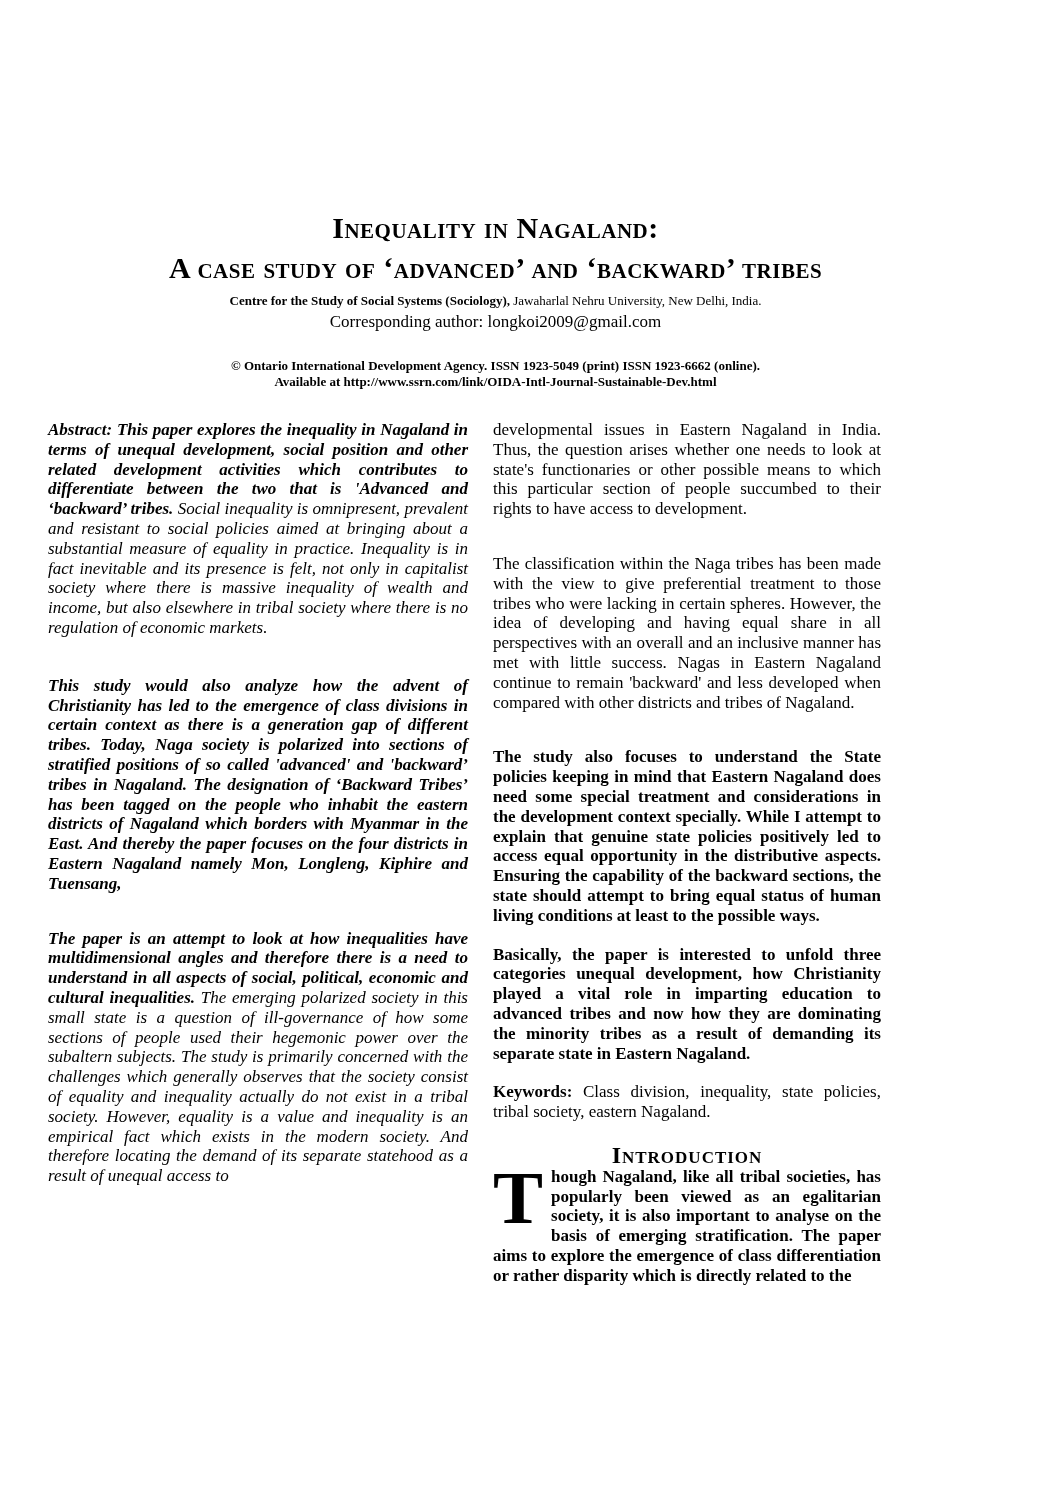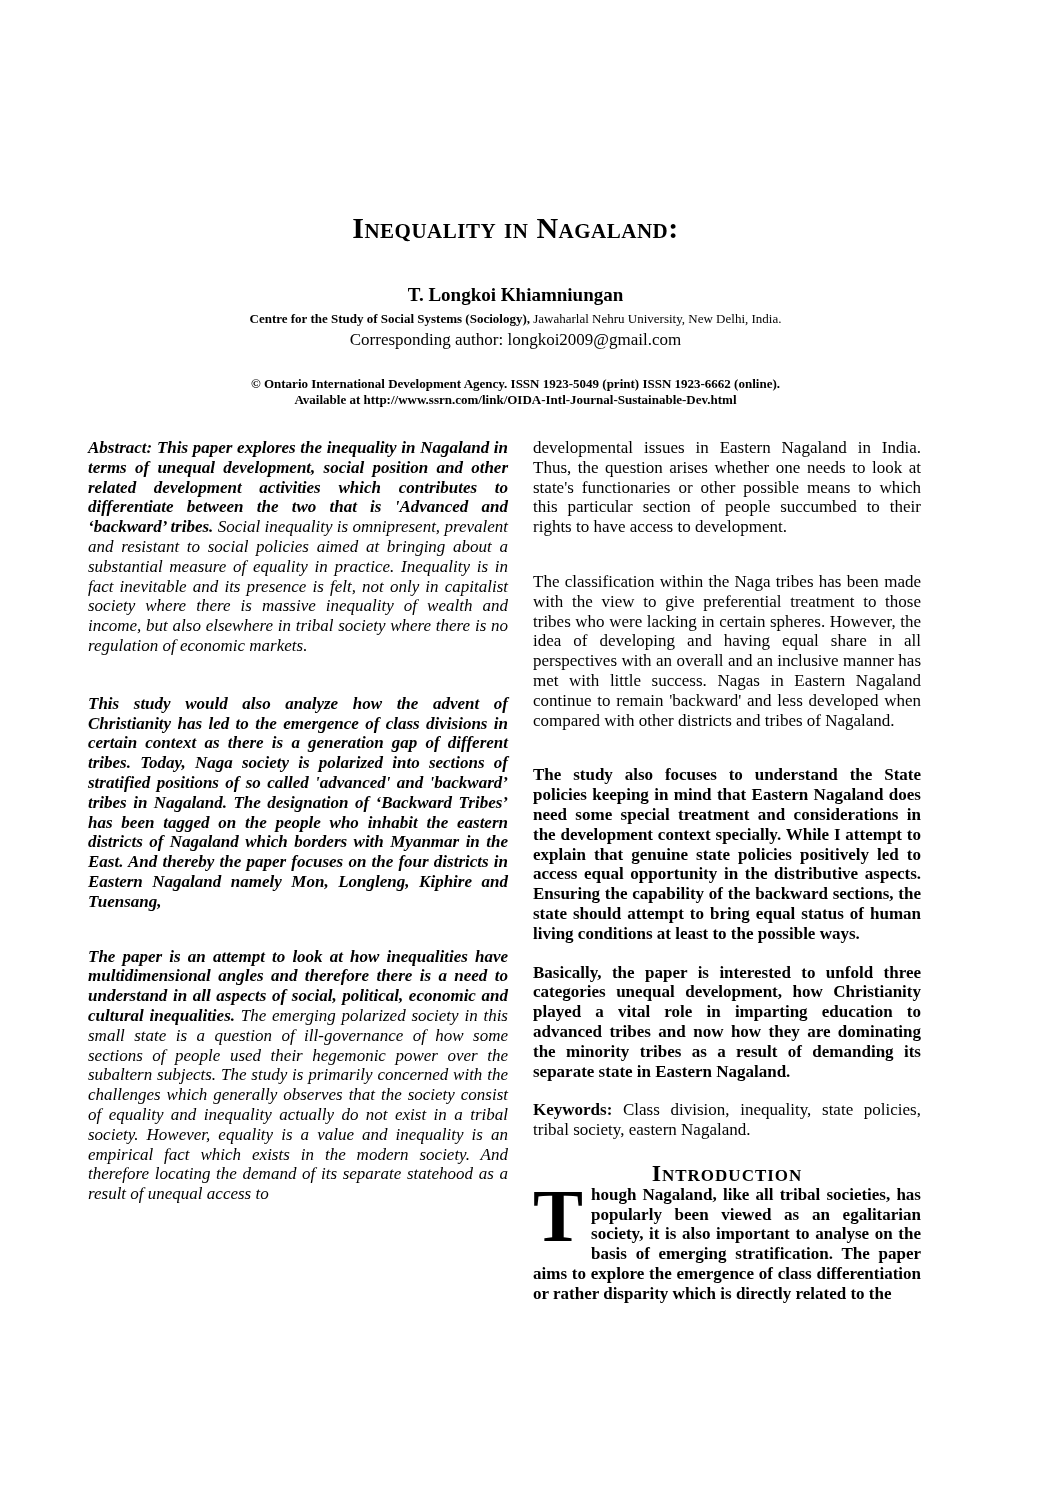--- a/index.html
+++ b/index.html
@@ -8,21 +8,21 @@
     background: #ffffff;
   }
   .page {
     position: relative;
     width: 1058px;
     height: 1497px;
     background: #ffffff;
     color: #000000;
     font-family: "Liberation Serif", "DejaVu Serif", serif;
     box-sizing: border-box;
-    padding: 208px 115px 0 88px;
+    padding: 208px 115px 0 48px;
     overflow: hidden;
   }
   .head { text-align: center; }
   .title {
     margin: 0;
     font-size: 30px;
     line-height: 40px;
     font-weight: 700;
     font-variant: small-caps;
     letter-spacing: 0.5px;
@@ -78,22 +78,22 @@
   }
 </style>
 </head>
 <body>
 
 <div class="page">
 
   <header class="head">
     <h1 class="title">
       <span>Inequality in Nagaland:</span><br>
+      <span>A case study of ‘advanced’ and ‘backward’ tribes</span>
     </h1>
-    <div class="author">T. Longkoi Khiamniungan</div>
     <div class="affiliation">
       <span class="bold">Centre for the Study of Social Systems (Sociology),</span>
       <span> Jawaharlal Nehru University, New Delhi, India.</span>
     </div>
     <div class="corresponding">Corresponding author: longkoi2009@gmail.com</div>
     <div class="imprint">
       <div>© Ontario International Development Agency. ISSN 1923-5049 (print) ISSN 1923-6662 (online).</div>
       <div>Available at http://www.ssrn.com/link/OIDA-Intl-Journal-Sustainable-Dev.html</div>
     </div>
   </header>

